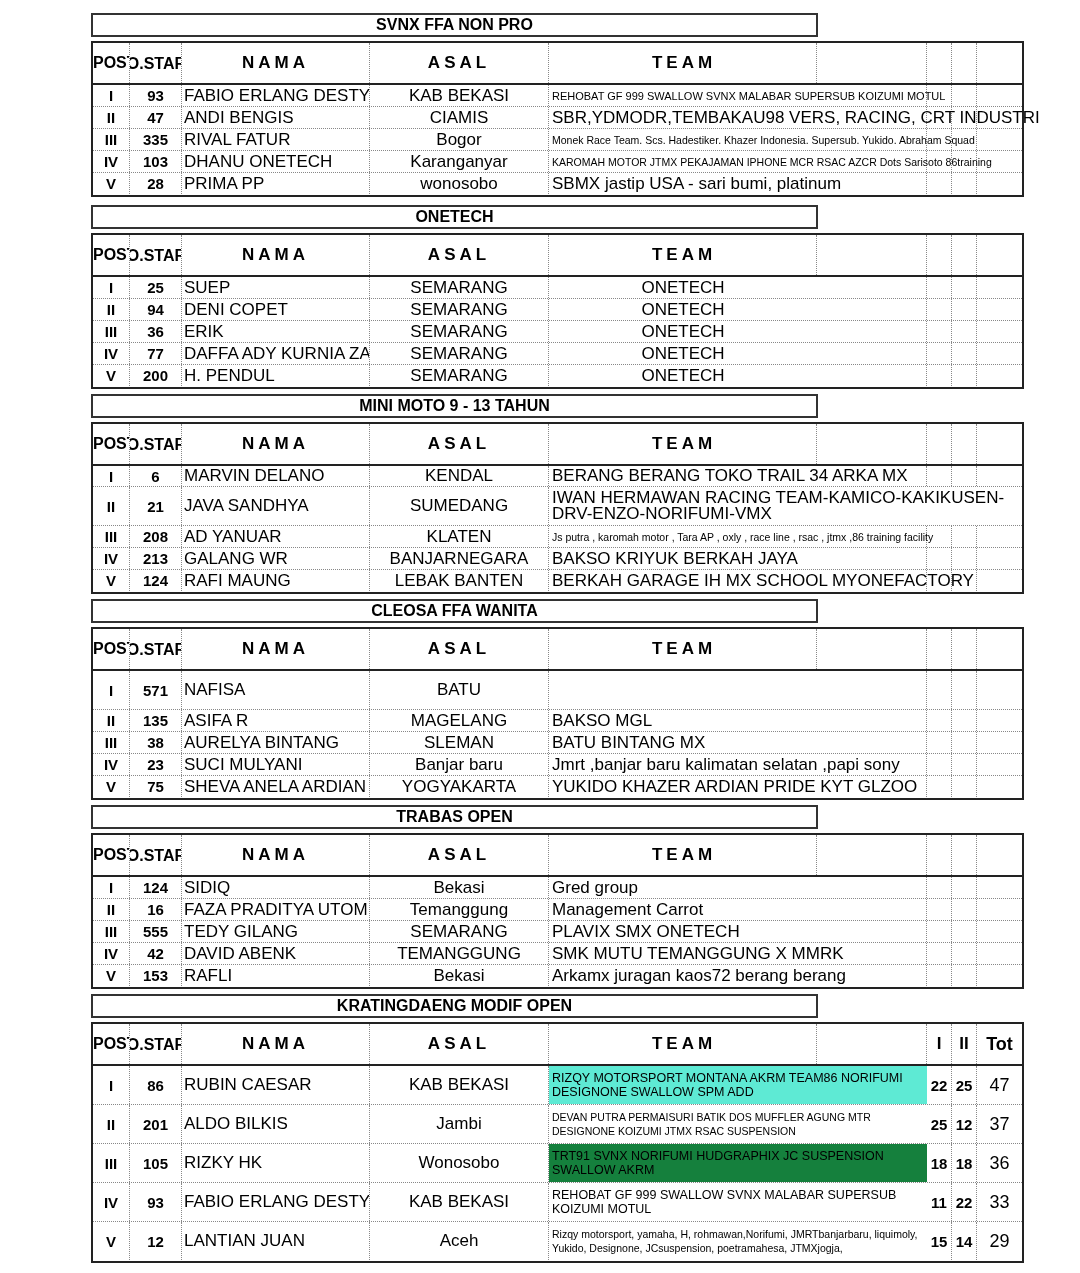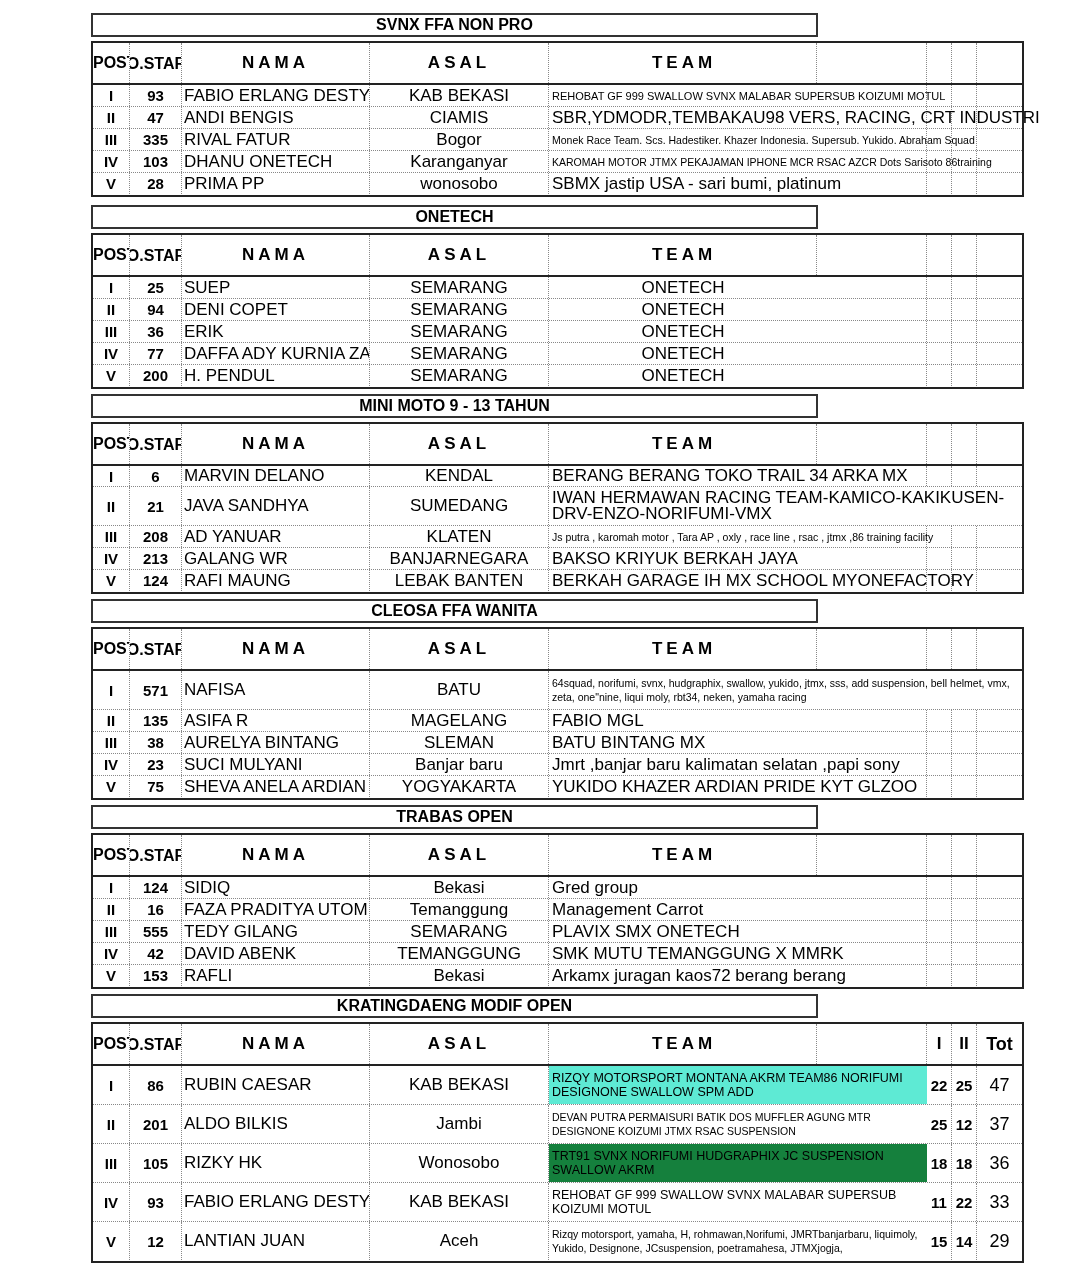--- a/index.html
+++ b/index.html
@@ -281,32 +281,31 @@
         </div>
         <div class="row" style="top: 42px; height: 38px;">
           <div class="cell c-pos">I</div>
           <div class="cell c-no">571</div>
           <div class="cell c-nama">NAFISA</div>
           <div class="cell c-asal">BATU</div>
           <div class="cell c-x1"></div>
           <div class="cell c-r1"></div>
           <div class="cell c-r2"></div>
           <div class="cell c-tot"></div>
-          <div class="cell c-team wrap-xs" style="background: rgb(255, 255, 255); z-index: 2; width: 473px;">64squad, norifumi, svnx, hudgraphix, swallow, yukido, jtmx, sss, add suspension, bell helmet, vmx, zeta, one"nine, liqui moly, rbt34, neken, yamaha racing</div>
         </div>
         <div class="row" style="top: 81px; height: 21px;">
           <div class="cell c-pos">II</div>
           <div class="cell c-no">135</div>
           <div class="cell c-nama">ASIFA R</div>
           <div class="cell c-asal">MAGELANG</div>
           <div class="cell c-x1"></div>
           <div class="cell c-r1"></div>
           <div class="cell c-r2"></div>
           <div class="cell c-tot"></div>
-          <div class="cell c-team ">FABIO MGL</div>
+          <div class="cell c-team ">BAKSO MGL</div>
         </div>
         <div class="row" style="top: 103px; height: 21px;">
           <div class="cell c-pos">III</div>
           <div class="cell c-no">38</div>
           <div class="cell c-nama">AURELYA BINTANG</div>
           <div class="cell c-asal">SLEMAN</div>
           <div class="cell c-x1"></div>
           <div class="cell c-r1"></div>
           <div class="cell c-r2"></div>
           <div class="cell c-tot"></div>

